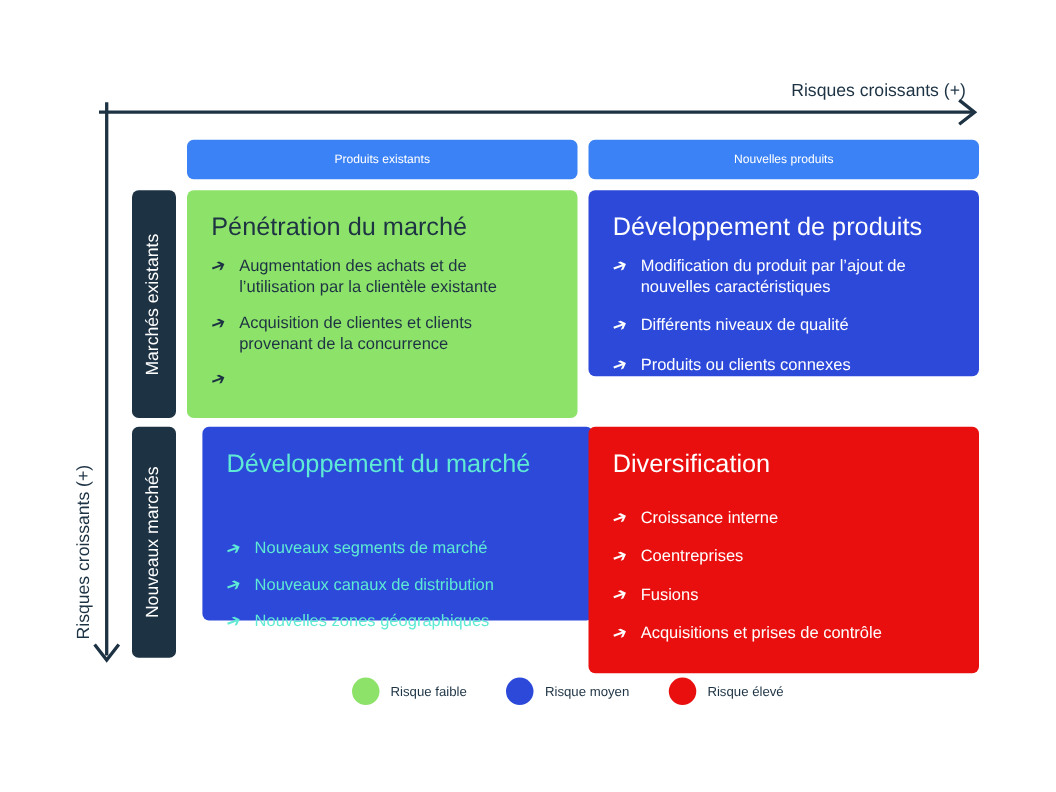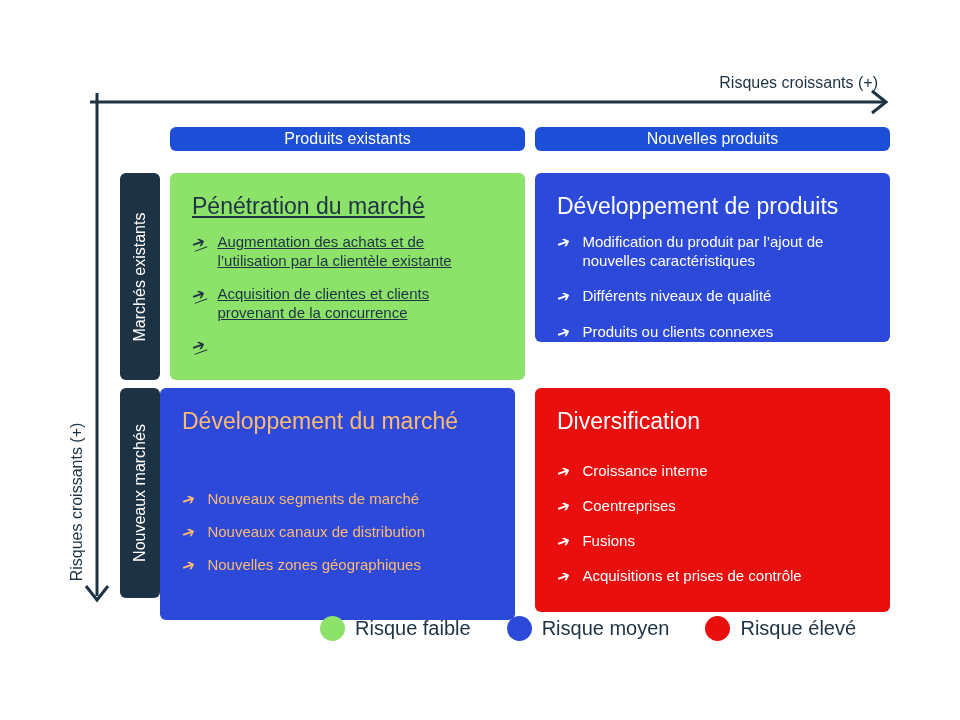--- a/index.html
+++ b/index.html
@@ -29,29 +29,29 @@
     top: 502px;
     transform: translate(-50%, -50%) rotate(-90deg);
     font-size: 16px;
     color: #1d3243;
     white-space: nowrap;
   }
 
   
   .col-header {
     position: absolute;
-    height: 24px;
+    height: 36px;
     width: 355px;
-    background: #1d4ed8;
+    background: #3b82f6;
     color: #ffffff;
     border-radius: 6px;
     display: flex;
     align-items: center;
     justify-content: center;
-    font-size: 16px;
+    font-size: 11px;
   }
   .col-header.col1 { left: 170px; top: 127px; }
   .col-header.col2 { left: 535px; top: 127px; }
 
   .row-header {
     position: absolute;
     left: 120px;
     width: 40px;
     background: #1d3243;
     border-radius: 6px;
@@ -71,21 +71,21 @@
   
   .quad {
     position: absolute;
     width: 355px;
     border-radius: 6px;
     padding: 20px 22px;
     box-sizing: border-box;
   }
   .quad.q1 { left: 170px; top: 173px; height: 207px; color: #1d3243; }
   .quad.q2 { left: 535px; top: 173px; height: 169px; color: #ffffff; }
-  .quad.q3 { left: 160px; top: 388px; height: 232px; color: #fdba74; }
+  .quad.q3 { left: 184px; top: 388px; height: 176px; color: #5eead4; }
   .quad.q4 { left: 535px; top: 388px; height: 224px; color: #ffffff; }
 
   .quad-title {
     font-size: 23px;
     line-height: 1.15;
     margin: 0 0 14px 0;
   }
   .quad-list {
     list-style: none;
     margin: 0;
@@ -123,21 +123,21 @@
     gap: 36px;
   }
   .legend-item { display: flex; align-items: center; }
   .legend-dot {
     width: 25px;
     height: 25px;
     border-radius: 50%;
     margin-right: 10px;
     flex: 0 0 auto;
   }
-  .legend-label { font-size: 20px; color: #1d3243; white-space: nowrap; }
+  .legend-label { font-size: 12px; color: #1d3243; white-space: nowrap; }
 </style>
 </head>
 <body>
 
 <div class="canvas">
 
   <svg class="axes-svg" width="960" height="720" viewBox="0 0 960 720" aria-hidden="true">
 
     <line x1="90" y1="102" x2="884" y2="102" stroke="#1d3243" stroke-width="3"></line>
     <polyline points="872,91 886,102 872,113" fill="none" stroke="#1d3243" stroke-width="3"></polyline>
@@ -152,21 +152,21 @@
   <div class="col-header col1">Produits existants</div>
   <div class="col-header col2">Nouvelles produits</div>
 
   <div class="row-header row1">
     <span class="vtext">Marchés existants</span>
   </div>
   <div class="row-header row2">
     <span class="vtext">Nouveaux marchés</span>
   </div>
 
-  <div class="quad q1" style="background-color: rgb(141, 227, 106); text-decoration: underline;">
+  <div class="quad q1" style="background-color: rgb(141, 227, 106);">
     <div class="quad-title">Pénétration du marché</div>
     <ul class="quad-list">
       <li class="quad-item">
         <span class="bullet">➔</span>
         <span class="item-text">Augmentation des achats et de l’utilisation par la clientèle existante</span>
       </li>
       <li class="quad-item">
         <span class="bullet">➔</span>
         <span class="item-text">Acquisition de clientes et clients provenant de la concurrence</span>
       </li>

